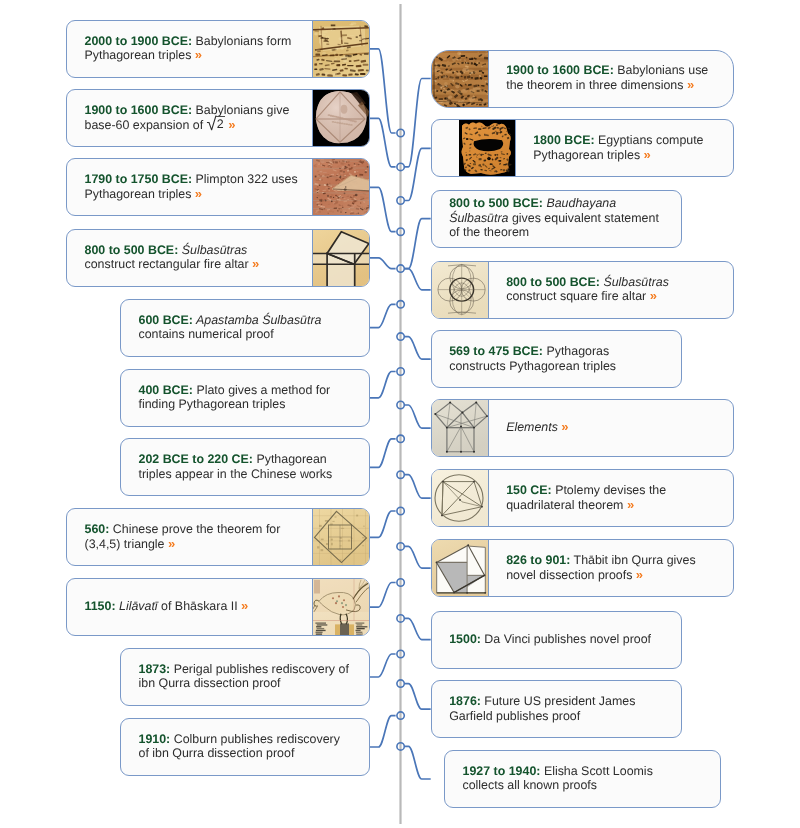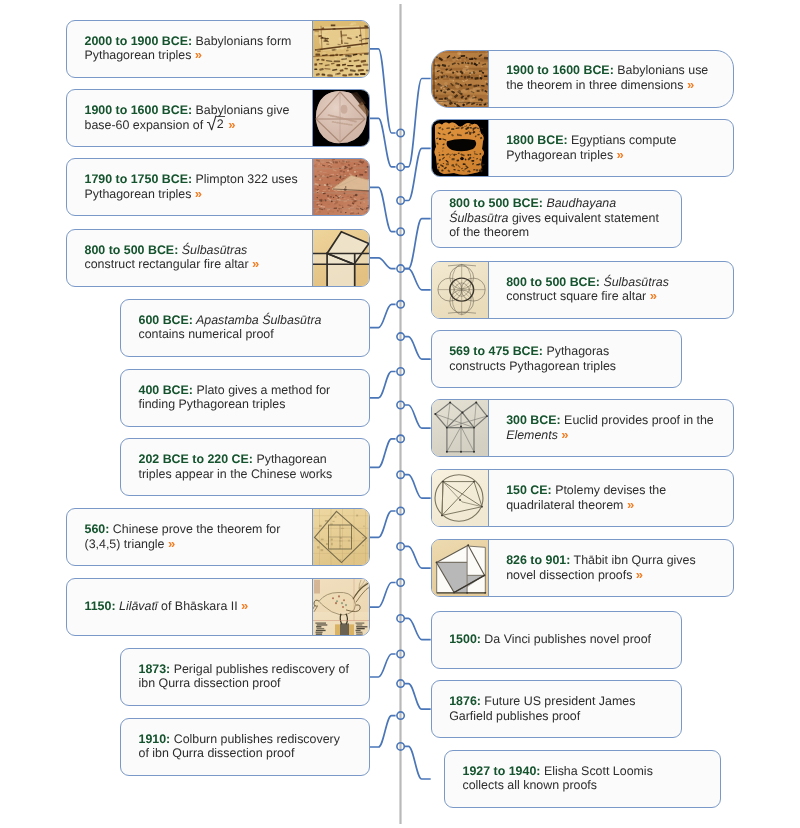--- a/index.html
+++ b/index.html
@@ -922,21 +922,21 @@
           <path d="M0 52 L56 54" stroke="#2c1a0a" stroke-width="1.1" opacity=".4" fill="none"></path>
         </svg>
       </div>
       <div class="body">
         <div class="txt">
           <div><span class="date">1900 to 1600 BCE:</span><span> Babylonians use</span></div>
           <div><span>the theorem in three dimensions</span><span class="sp"> </span><span class="chev">»</span></div>
         </div>
       </div>
     </div>
-<div class="card r" style="left:430.7px;top:119.4px;width:303.3px;height:58.0px;">
+<div class="card r" style="left:430.7px;top:119.4px;width:303.3px;height:58.0px;padding-left:27px;">
       <div class="thumb">
         <svg viewBox="0 0 56 58" preserveAspectRatio="none">
           <defs>
             <linearGradient id="pg1" x1="0" y1="0" x2=".5" y2="1">
               <stop offset="0" stop-color="#e89c45" stop-opacity=".55"></stop>
               <stop offset="1" stop-color="#c87a2a" stop-opacity=".5"></stop>
             </linearGradient>
           </defs>
           <rect width="56" height="58" fill="#000000"></rect>
           <path d="M3 6 Q6 2 10 5 Q13 1 17 4 Q21 1 25 5 Q28 9 32 5 Q36 1 40 5 Q44 2 47 7 L49 14 Q53 17 51 22 L50 30 Q54 34 50 38 L49 46 Q51 52 46 54 L38 56 Q30 58 22 55 L12 56 Q5 54 5 48 L4 38 Q1 33 4 28 L3 18 Z" fill="#d98b35"></path>
@@ -1140,21 +1140,20 @@
           <circle cx="55.0" cy="16.7" r="1.0" fill="#2e2e2c"></circle>
           <circle cx="42.0" cy="28.6" r="1.0" fill="#2e2e2c"></circle>
           <circle cx="14.9" cy="53.6" r="1.0" fill="#2e2e2c"></circle>
           <circle cx="42.0" cy="53.6" r="1.0" fill="#2e2e2c"></circle>
           <circle cx="29.0" cy="53.6" r="1.0" fill="#2e2e2c"></circle>
           <circle cx="29.0" cy="27.5" r="1.0" fill="#2e2e2c"></circle>
         </svg>
       </div>
       <div class="body">
         <div class="txt">
-          <div><span class="date">300 BCE:</span><span> Euclid provides proof in the</span></div>
           <div><span class="it">Elements</span><span class="sp"> </span><span class="chev">»</span></div>
         </div>
       </div>
     </div>
 <div class="card r" style="left:430.7px;top:469.2px;width:303.3px;height:58.0px;">
       <div class="thumb">
         <svg viewBox="0 0 56 58" preserveAspectRatio="none">
           <defs>
             <linearGradient id="pto" x1="0" y1="0" x2=".4" y2="1">
               <stop offset="0" stop-color="#f8f2e0" stop-opacity=".85"></stop>

